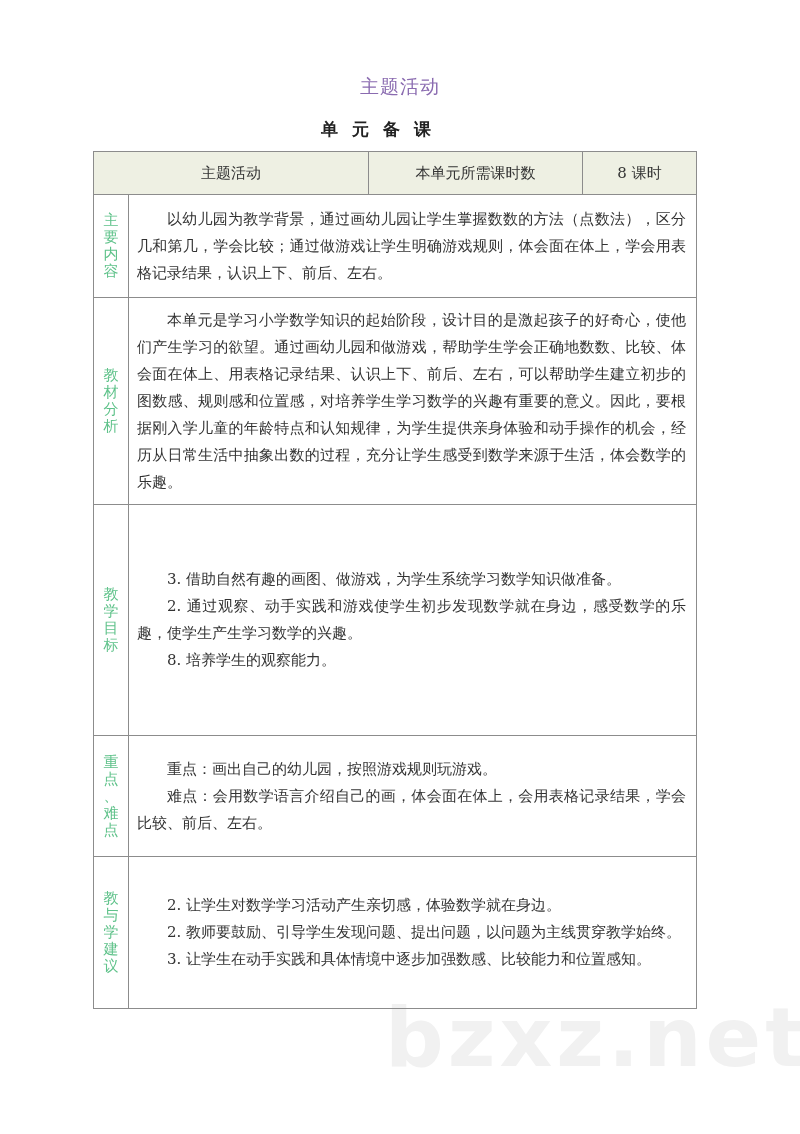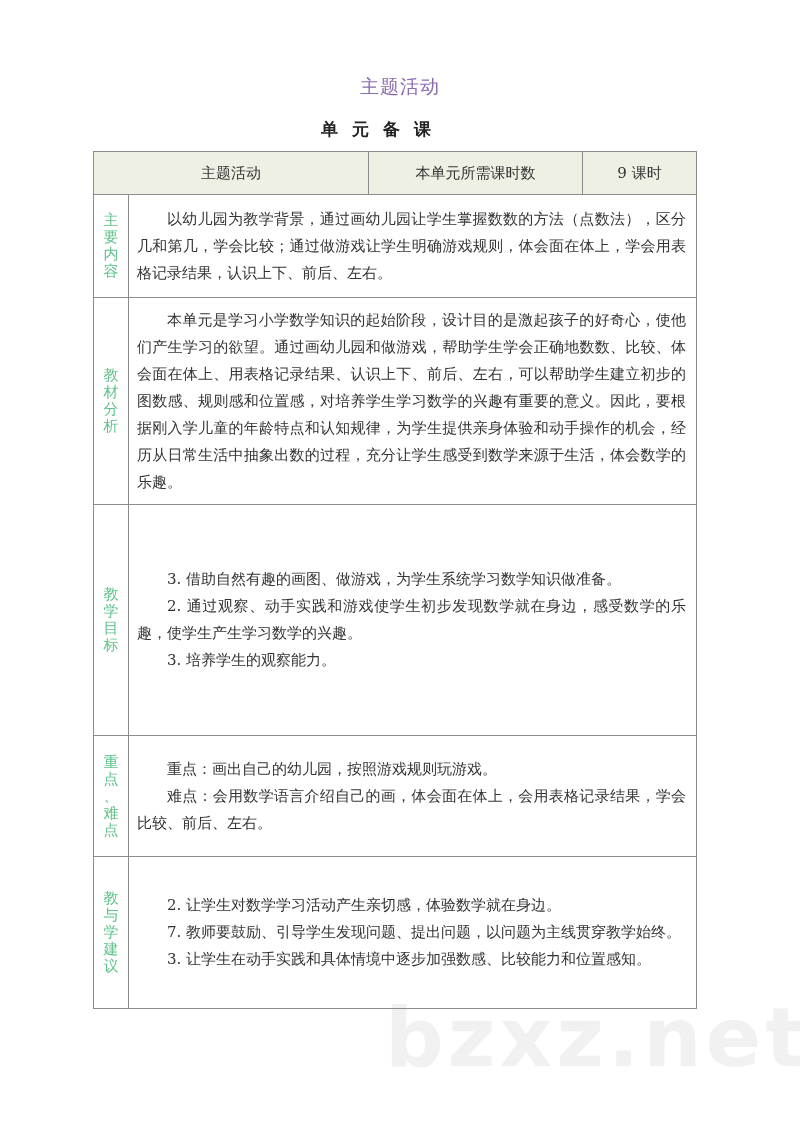--- a/index.html
+++ b/index.html
@@ -42,21 +42,21 @@
   <colgroup>
     <col style="width:35px">
     <col style="width:240px">
     <col style="width:214px">
     <col style="width:114px">
   </colgroup>
   <tbody>
       <tr class="head">
     <td colspan="2">主题活动</td>
     <td>本单元所需课时数</td>
-    <td>9 课时</td>
+    <td>8 课时</td>
   </tr>
 
   <tr style="height:103px">
     <td class="label">
       <span>主</span>
           <span>要</span>
           <span>内</span>
           <span>容</span>
     </td>
     <td class="body" colspan="3">
@@ -79,21 +79,21 @@
   <tr style="height:231px">
     <td class="label">
       <span>教</span>
           <span>学</span>
           <span>目</span>
           <span>标</span>
     </td>
     <td class="body" colspan="3">
       <p>3. 借助自然有趣的画图、做游戏，为学生系统学习数学知识做准备。</p>
       <p>2. 通过观察、动手实践和游戏使学生初步发现数学就在身边，感受数学的乐趣，使学生产生学习数学的兴趣。</p>
-      <p>3. 培养学生的观察能力。</p>
+      <p>8. 培养学生的观察能力。</p>
     </td>
   </tr>
 
   <tr style="height:121px">
     <td class="label">
       <span>重</span>
           <span>点</span>
           <span>、</span>
           <span>难</span>
           <span>点</span>
@@ -107,20 +107,20 @@
   <tr style="height:152px">
     <td class="label">
       <span>教</span>
           <span>与</span>
           <span>学</span>
           <span>建</span>
           <span>议</span>
     </td>
     <td class="body" colspan="3">
       <p>2. 让学生对数学学习活动产生亲切感，体验数学就在身边。</p>
-      <p>7. 教师要鼓励、引导学生发现问题、提出问题，以问题为主线贯穿教学始终。</p>
+      <p>2. 教师要鼓励、引导学生发现问题、提出问题，以问题为主线贯穿教学始终。</p>
       <p>3. 让学生在动手实践和具体情境中逐步加强数感、比较能力和位置感知。</p>
     </td>
   </tr>
 </tbody>
   </table>
 
 <div class="watermark">bzxz.net</div>
 
 </body></html>

